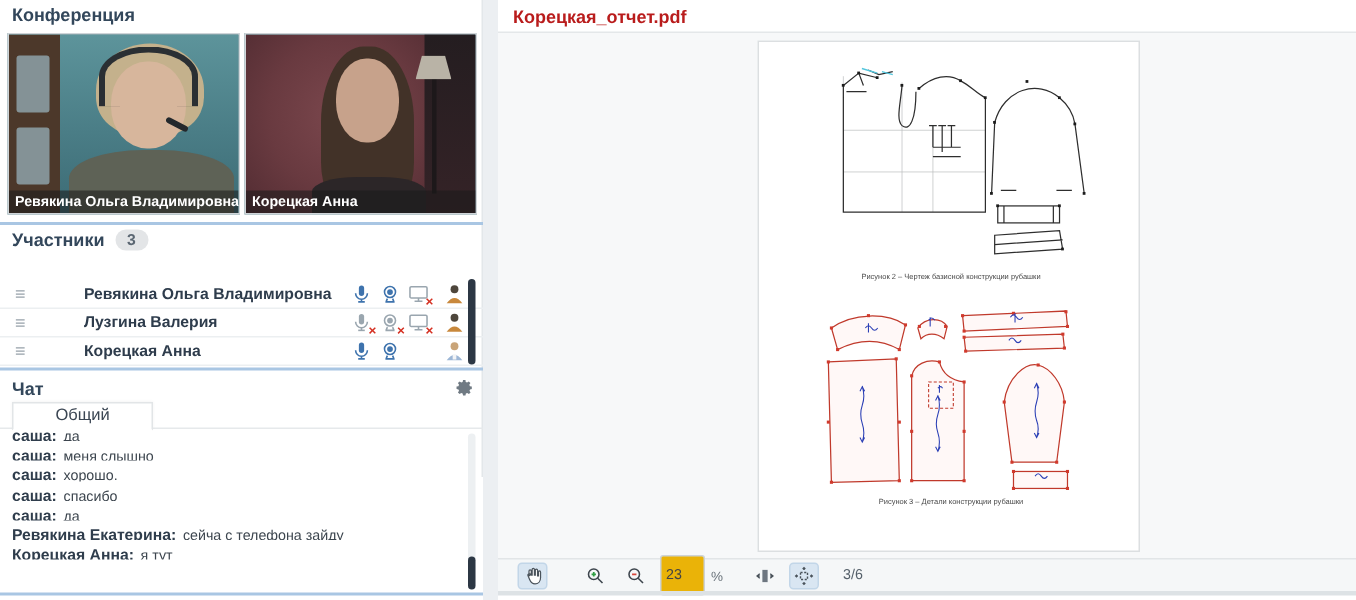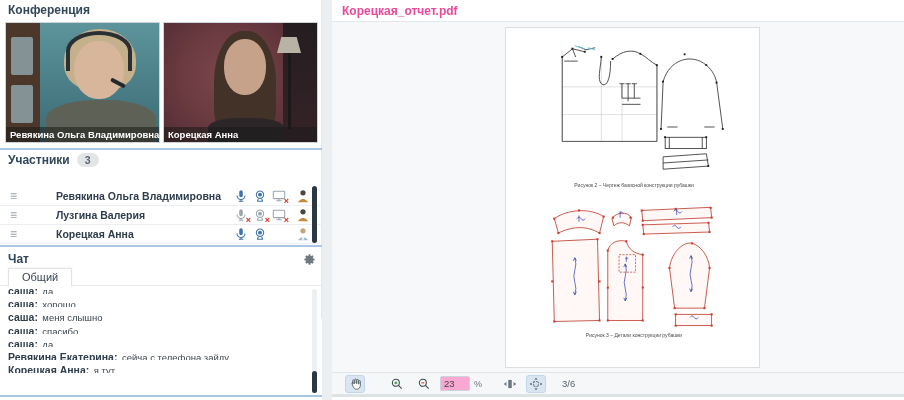--- a/index.html
+++ b/index.html
@@ -57,52 +57,52 @@
   .ic-off { color:#9aa6af; }
   .red-x { position:absolute; right:-3px; bottom:-3px; color:#d42f21; font-size:9px; font-weight:bold; line-height:9px; }
   .pt-avatar { position:absolute; left:296px; top:2px; width:14px; height:14px; }
   .pt-avatar svg { width:14px; height:14px; }
   .pt-scrollbar { position:absolute; left:312px; top:186px; width:5px; height:57px; background:#2c3744; border-radius:3px; }
 
   
   .chat-header { position:absolute; left:8px; top:252px; }
   .chat-gear { position:absolute; left:303px; top:252px; width:13px; height:13px; color:#707a83; cursor:pointer; }
   .chat-gear svg { width:13px; height:13px; }
-  .chat-tab { position:absolute; left:8px; top:268px; background:#fff; border:1px solid #e2e5e7; border-bottom:1px solid #fff; box-shadow:0 -1px 2px rgba(0,0,0,.05); padding:2px 13px 3px; font-size:11px; color:#3b4653; z-index:2; }
+  .chat-tab { position:absolute; left:8px; top:268px; background:#fff; border:1px solid #e2e5e7; border-bottom:1px solid #fff; box-shadow:0 -1px 2px rgba(0,0,0,.05); padding:2px 28px 3px; font-size:11px; color:#3b4653; z-index:2; }
   .chat-tabline { position:absolute; left:0; top:285px; width:322px; height:1px; background:#e6e9eb; }
   .chat-body { position:absolute; left:0; top:287px; width:322px; height:107px; overflow:hidden; }
   .chat-log { margin-top:-6px; padding-left:8px; }
   .chat-msg { height:13.2px; white-space:nowrap; overflow:hidden; }
   .chat-sender { font-size:10.5px; font-weight:bold; color:#2f3d4c; }
   .chat-text { font-size:9.5px; color:#3c454e; }
   .chat-scroll-track { position:absolute; left:312px; top:289px; width:5px; height:104px; background:#edf0f2; border-radius:3px; }
   .chat-scroll-thumb { position:absolute; left:0; bottom:0; width:5px; height:22px; background:#2c3744; border-radius:3px; }
 
   
   .right-panel { position:absolute; left:332px; top:0; width:572px; height:400px; background:#fff; }
   .rp-header { position:absolute; left:0; top:0; width:572px; height:22px; background:#fff; border-bottom:1px solid #e4e7e9; }
-  .rp-title { position:absolute; left:10px; top:4px; font-size:12px; font-weight:bold; color:#ec4899; }
+  .rp-title { position:absolute; left:10px; top:4px; font-size:12px; font-weight:bold; color:#b91c1c; }
   .rp-viewer { position:absolute; left:0; top:22px; width:572px; height:350px; background:#f7f8f9; }
   .pdf-page { position:absolute; left:173px; top:5px; width:255px; height:341px; background:#fff; border:1px solid #dcdfe1; }
   .fig1 { position:absolute; left:48px; top:12px; width:175px; height:140px; }
   .fig-caption { position:absolute; width:200px; text-align:center; font-size:5px; color:#4a4a4a; }
   .cap1 { left:28px; top:154px; }
   .fig2 { position:absolute; left:38px; top:176px; width:180px; height:126px; }
   .cap2 { left:28px; top:304px; }
 
   
   .rp-toolbar { position:absolute; left:0; top:372px; width:572px; height:22px; background:#f5f7f8; border-top:1px solid #e2e5e7; display:flex; align-items:center; }
   .rp-bottomstrip { position:absolute; left:0; top:394px; width:572px; height:3px; background:#dde2e5; }
   .tb-btn { position:relative; width:20px; height:18px; border-radius:3px; display:flex; align-items:center; justify-content:center; cursor:pointer; }
   .tb-btn svg { width:14px; height:14px; }
   .tb-selected { background:#d9e6f2; border:1px solid #c2d6e8; }
   .tb-hand { margin-left:13px; }
   .tb-zoomin { margin-left:22px; }
   .tb-zoomout { margin-left:7px; }
-  .tb-zoom-input { margin-left:6px; width:30px; height:15px; font-size:9.5px; font-family:"Liberation Sans",sans-serif; color:#444; border:1px solid #cdd3d8; border-radius:2px; padding:0 3px; background:#f9a8d4; }
+  .tb-zoom-input { margin-left:6px; width:30px; height:27px; font-size:9.5px; font-family:"Liberation Sans",sans-serif; color:#444; border:1px solid #cdd3d8; border-radius:2px; padding:0 3px; background:#eab308; }
   .tb-pct { margin-left:4px; font-size:9px; color:#6a737b; }
   .tb-fitw { margin-left:18px; }
   .tb-fitp { margin-left:6px; }
   .tb-pages { margin-left:16px; font-size:9.5px; color:#55606a; }
 </style>
 </head>
 <body>
 
 <div class="app">
 
@@ -257,22 +257,22 @@
       <svg viewBox="0 0 24 24" fill="currentColor">
           <path d="M12 8.2a3.8 3.8 0 1 0 0 7.6 3.8 3.8 0 0 0 0-7.6zm9.3 5.3v-3l-2.4-.5a7 7 0 0 0-.7-1.7l1.4-2-2.1-2.1-2 1.4a7 7 0 0 0-1.7-.7L13.5 2.5h-3L10 4.9a7 7 0 0 0-1.7.7l-2-1.4L4.2 6.3l1.4 2a7 7 0 0 0-.7 1.7l-2.4.5v3l2.4.5c.2.6.4 1.2.7 1.7l-1.4 2 2.1 2.1 2-1.4c.5.3 1.1.5 1.7.7l.5 2.4h3l.5-2.4c.6-.2 1.2-.4 1.7-.7l2 1.4 2.1-2.1-1.4-2c.3-.5.5-1.1.7-1.7l2.4-.5z"></path>
         </svg>
     </div>
     <div class="chat-tab">Общий</div>
     <div class="chat-tabline"></div>
 
     <div class="chat-body">
       <div class="chat-log">
         <div class="chat-msg"><span class="chat-sender">саша:</span> <span class="chat-text">да</span></div>
+        <div class="chat-msg"><span class="chat-sender">саша:</span> <span class="chat-text">меня слышно</span></div>
         <div class="chat-msg"><span class="chat-sender">саша:</span> <span class="chat-text">хорошо.</span></div>
-        <div class="chat-msg"><span class="chat-sender">саша:</span> <span class="chat-text">меня слышно</span></div>
         <div class="chat-msg"><span class="chat-sender">саша:</span> <span class="chat-text">спасибо</span></div>
         <div class="chat-msg"><span class="chat-sender">саша:</span> <span class="chat-text">да</span></div>
         <div class="chat-msg"><span class="chat-sender">Ревякина Екатерина:</span> <span class="chat-text">сейча с телефона зайду</span></div>
         <div class="chat-msg"><span class="chat-sender">Корецкая  Анна:</span> <span class="chat-text">я тут</span></div>
       </div>
     </div>
     <div class="chat-scroll-track">
       <div class="chat-scroll-thumb"></div>
     </div>
 

